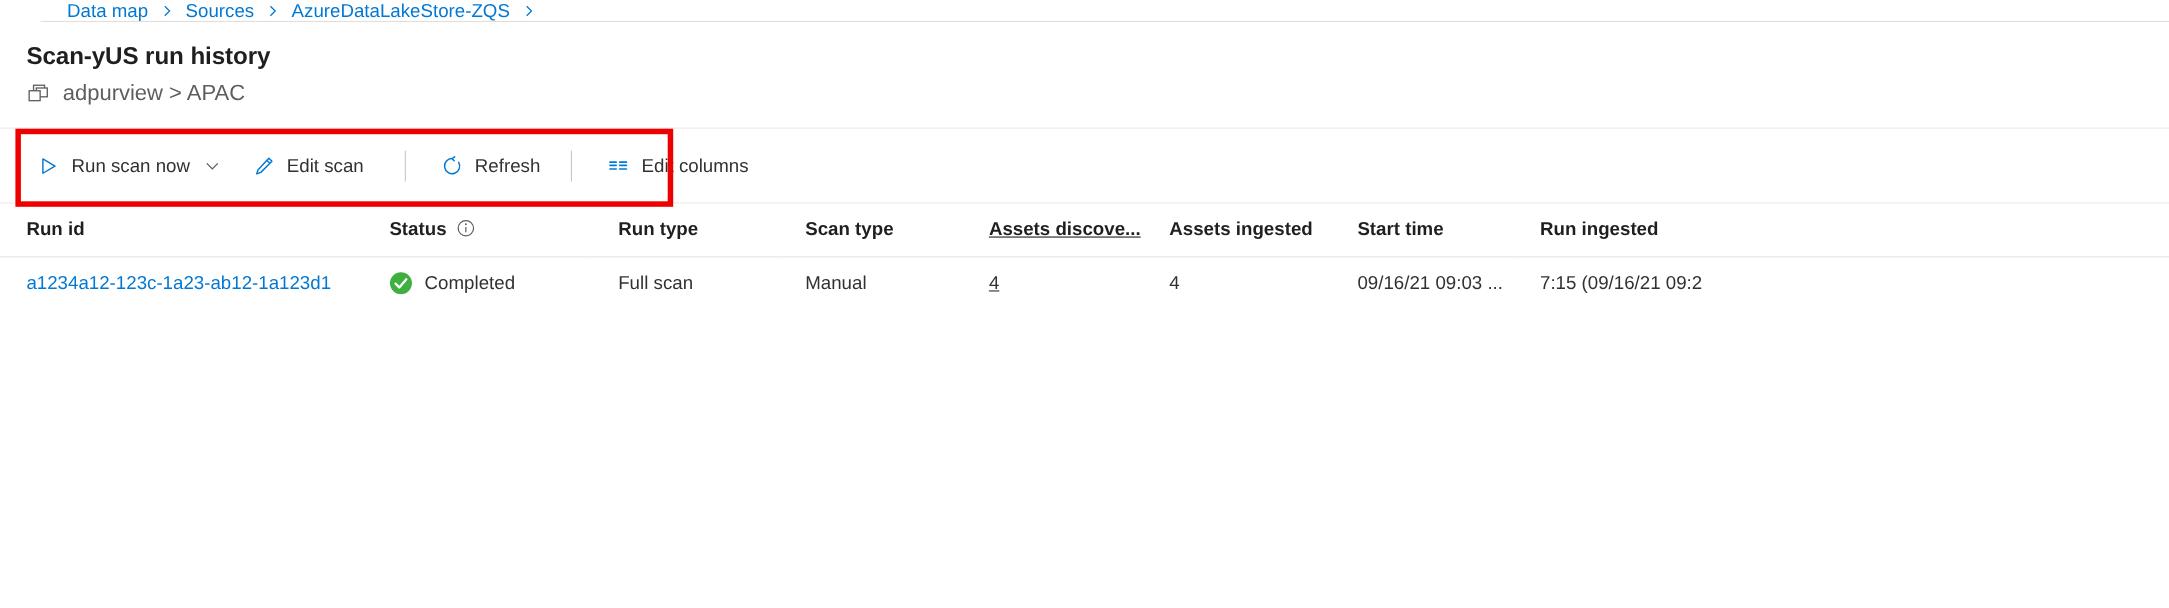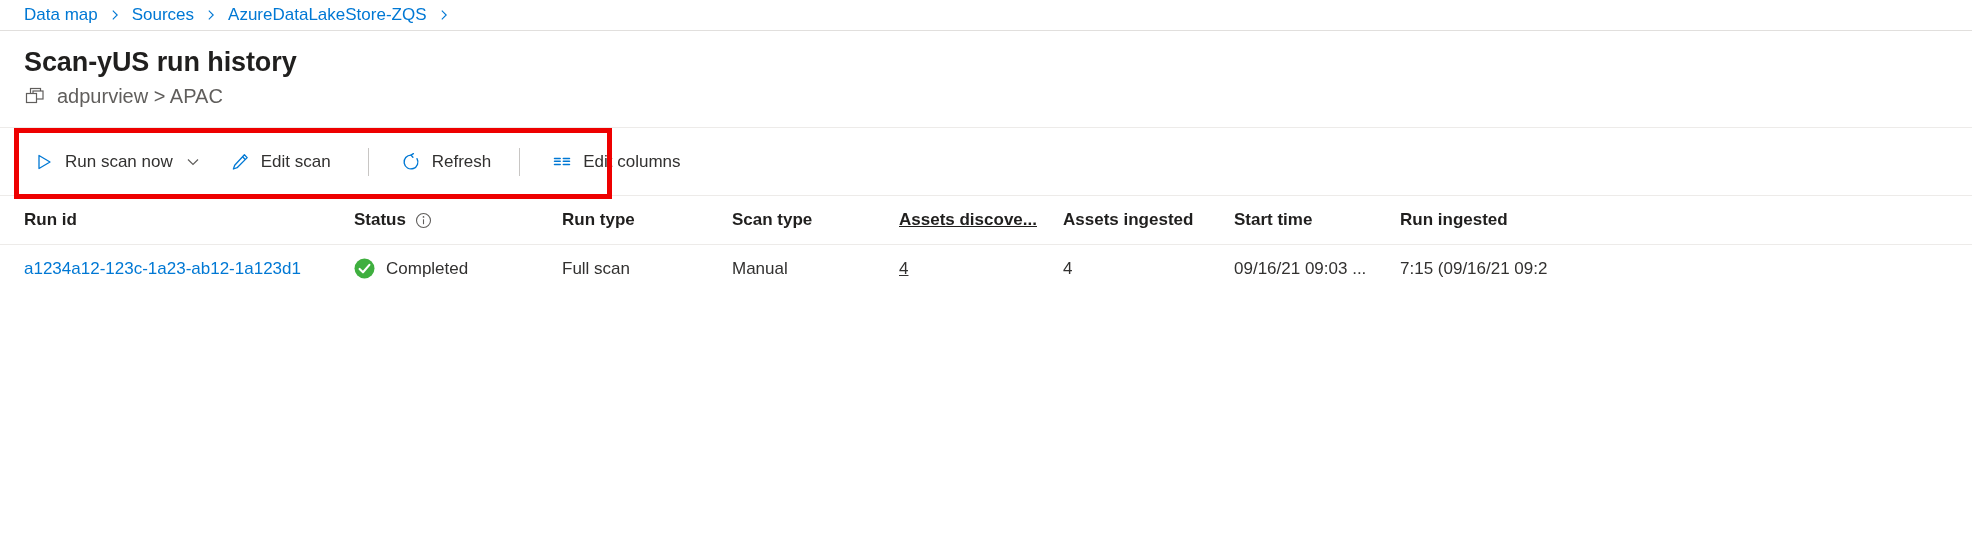--- a/index.html
+++ b/index.html
@@ -12,26 +12,27 @@
     width: 1972px;
     height: 553px;
     overflow: hidden;
     font-family: "Liberation Sans", sans-serif;
     color: #323130;
     -webkit-font-smoothing: antialiased;
   }
 
   
   .breadcrumb-bar {
-    height: 31px;
+    height: 20px;
     display: flex;
     align-items: center;
     padding-left: 24px;
     border-bottom: 1px solid #e1dfdd;
     box-sizing: border-box;
+    margin-left: 37px;
   }
   .crumb {
     font-size: 17px;
     color: #0078d4;
     white-space: nowrap;
     cursor: pointer;
   }
   .crumb-sep {
     font-size: 16px;
     color: #0078d4;
@@ -39,21 +40,21 @@
     line-height: 1;
     display: inline-block;
   }
   .crumb-sep svg { display: block; }
 
   
   .title-block {
     padding: 14px 0 0 24px;
   }
   .page-title {
-    font-size: 27px;
+    font-size: 22px;
     font-weight: 600;
     color: #201f1e;
     letter-spacing: -0.1px;
     line-height: 34px;
     margin: 0;
   }
   .subtitle-row {
     display: flex;
     align-items: center;
     margin-top: 6px;
@@ -159,21 +160,20 @@
     font-size: 17px;
     color: #323130;
     padding: 0;
     height: 47px;
     vertical-align: middle;
     white-space: nowrap;
     overflow: hidden;
   }
   .th-inner, .td-inner {
     display: flex;
-    align-items: center;
     padding-left: 24px;
     overflow: hidden;
   }
   .info-icon {
     width: 17px;
     height: 17px;
     margin-left: 9px;
     flex: none;
     display: block;
     color: #605e5c;

